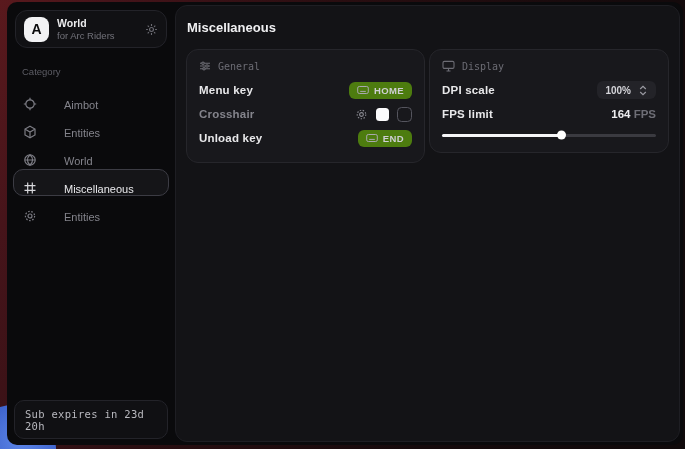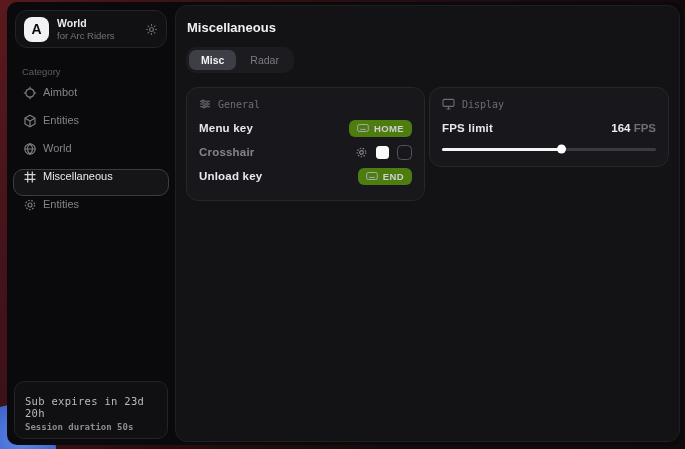--- a/index.html
+++ b/index.html
@@ -23,28 +23,28 @@
     color:#0a0a0c; font-weight:bold; font-size:14px; display:flex; align-items:center;
     justify-content:center; flex:0 0 25px; }
   .app-meta { flex:1; line-height:1.2; }
   .app-name { color:#ececee; font-size:10.5px; font-weight:bold; }
   .app-sub { color:#73737b; font-size:9.5px; }
   .app-gear { color:#6b6b73; display:flex; }
 
   .cat-label { color:#5d5d65; font-size:9.5px; margin:10px 0 4px 15px; }
 
   .nav { display:flex; flex-direction:column; padding:4px 6px; gap:1px; }
-  .nav-item { height:27px; display:flex; align-items:flex-start; gap:6px; padding:0 9px;
+  .nav-item { height:27px; display:flex; align-items:flex-end; gap:27px; padding:0 9px;
     color:#84848c; font-size:11px; border:1px solid transparent; border-radius:10px; cursor:default; }
   .nav-item .nv-ic { display:flex; color:#7c7c84; }
   .nav-item.active { border-color:#3c3c44; background:#151518; color:#e9e9ec; }
   .nav-item.active .nv-ic { color:#d8d8dc; }
 
   .sub-card { position:absolute; left:7px; right:7px; bottom:6px; background:#101013;
-    border:1px solid #232329; border-radius:10px; padding:13px 10px 6px; }
+    border:1px solid #232329; border-radius:10px; padding:7px 10px 6px; }
   .sub-line1 { font-family:"DejaVu Sans Mono","Liberation Mono",monospace;
     color:#b9b9bf; font-size:10.5px; letter-spacing:.3px; }
   .sub-line2 { font-family:"DejaVu Sans Mono","Liberation Mono",monospace;
     color:#8b8b93; font-size:9px; font-weight:bold; margin-top:3px; }
 
   
   .main { flex:1; margin:3px 3px 3px 0; background:#131316; border:1px solid #1e1e23;
     border-radius:12px; padding:14px 10px; position:relative; }
   .page-title { color:#f0f0f2; font-size:13px; font-weight:bold; margin-left:1px; }
 
@@ -167,33 +167,28 @@
             <circle cx="7" cy="7" r="4.6" stroke-dasharray="1.6 1.6"></circle>
           </svg>
         </span>
         <span>Entities</span>
       </div>
 
     </div>
 
     <div class="sub-card">
       <div class="sub-line1">Sub expires in 23d 20h</div>
-      <div class="sub-line2">Session duration 50s</div>
     </div>
 
   </div>
 
   <div class="main">
 
     <div class="page-title">Miscellaneous</div>
 
-    <div class="tabbar">
-      <div class="tab active">Misc</div>
-      <div class="tab">Radar</div>
-    </div>
 
     <div class="cards">
 
       <div class="card card-general">
         <div class="card-head">
           <span class="ch-ic">
             <svg width="12" height="12" viewBox="0 0 12 12" fill="none" stroke="currentColor" stroke-width="1.1">
               <path d="M1 3.2h10M1 6h10M1 8.8h10"></path>
               <circle cx="4" cy="3.2" r="1.2" fill="#18181c"></circle>
               <circle cx="8" cy="6" r="1.2" fill="#18181c"></circle>
@@ -248,20 +243,31 @@
         <div class="card-head">
           <span class="ch-ic">
             <svg width="13" height="12" viewBox="0 0 13 12" fill="none" stroke="currentColor" stroke-width="1.1">
               <rect x="1" y="1.4" width="11" height="7" rx="1.4"></rect>
               <path d="M4.5 11h4M6.5 8.4V11"></path>
             </svg>
           </span>
           <span>Display</span>
         </div>
 
+        <div class="row">
+          <span class="row-label">DPI scale</span>
+          <span class="select-ctl">
+            <span>100%</span>
+            <span class="sc-ic">
+              <svg width="10" height="11" viewBox="0 0 10 11" fill="none" stroke="currentColor" stroke-width="1.2">
+                <path d="M2.2 4L5 1.4 7.8 4M2.2 7L5 9.6 7.8 7"></path>
+              </svg>
+            </span>
+          </span>
+        </div>
 
         <div class="row">
           <span class="row-label">FPS limit</span>
           <span class="fps-val">
             <span>164</span>
             <span class="fps-unit">FPS</span>
           </span>
         </div>
 
         <div class="slider">

